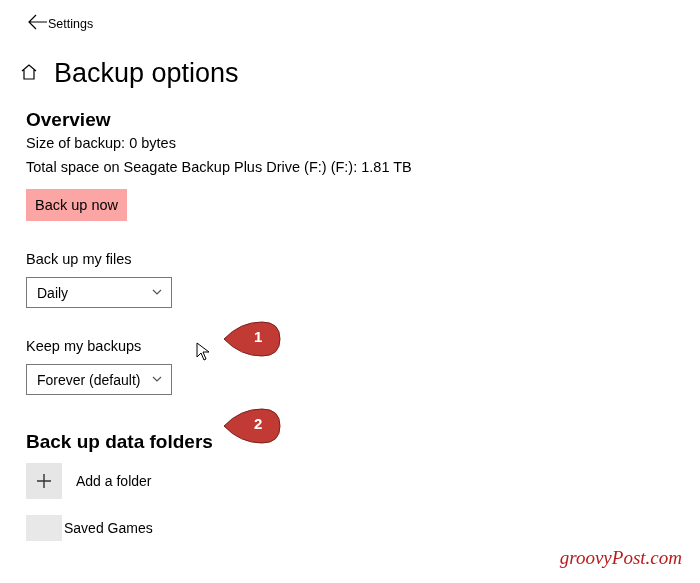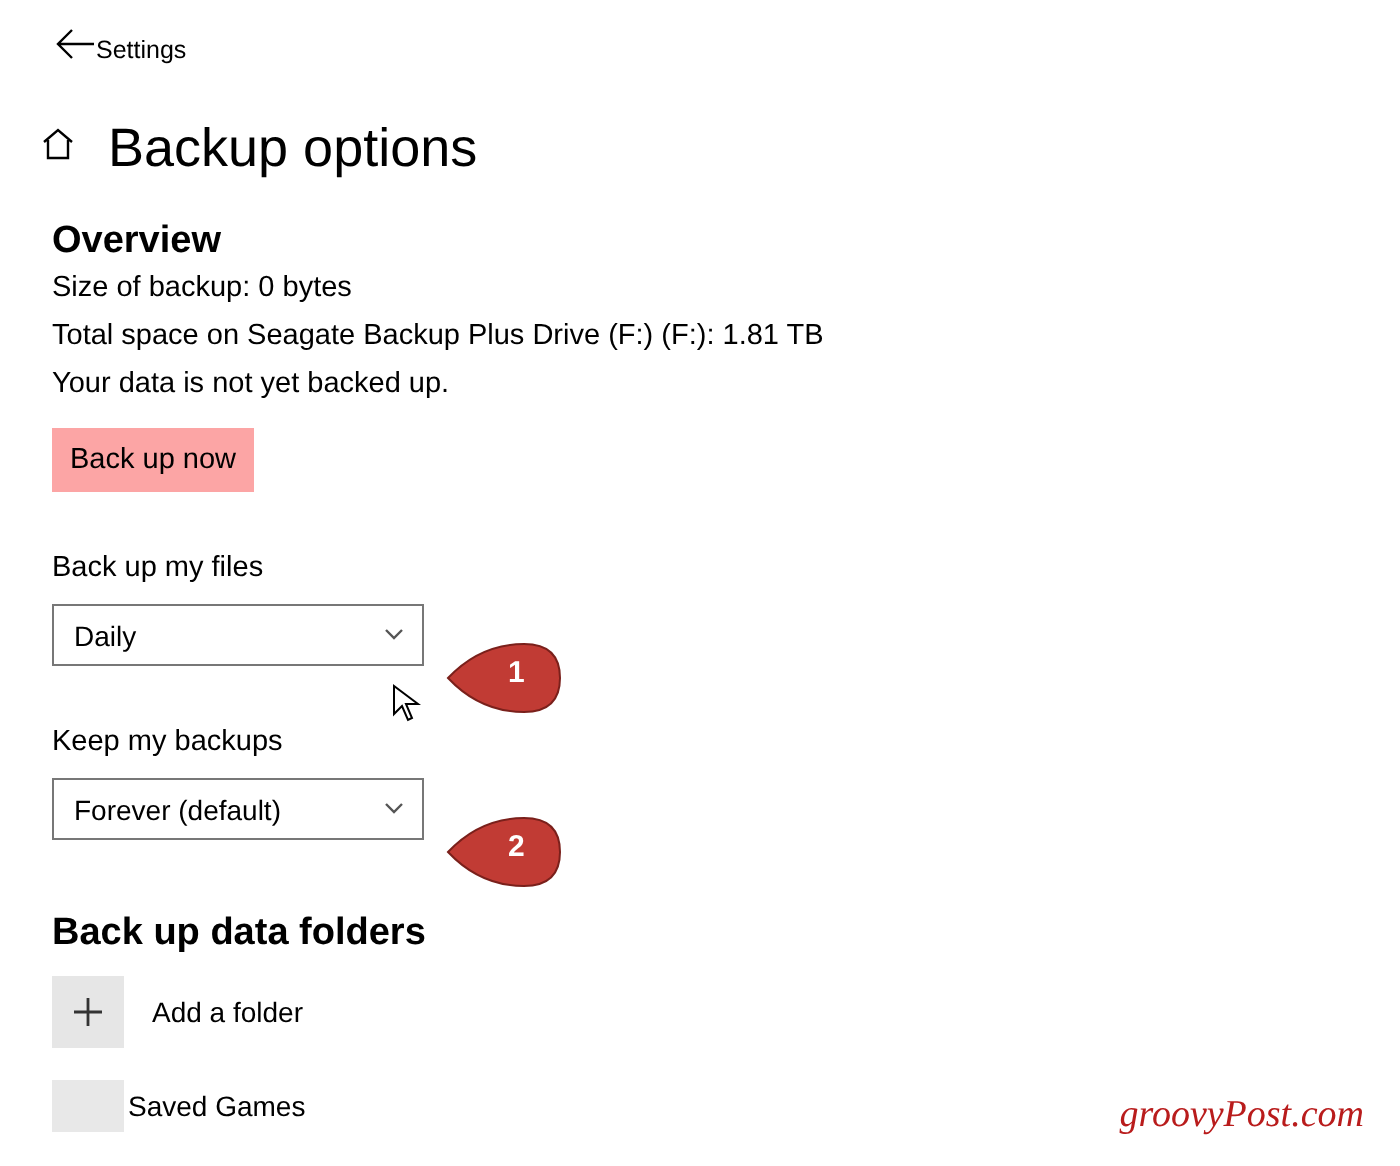--- a/index.html
+++ b/index.html
@@ -35,21 +35,21 @@
       padding: 8px 9px;
       font-size: 14.5px;
       font-family: inherit;
       cursor: pointer;
       margin-top: 6px;
       text-align: center;
     }
     .field-label { font-size: 14.5px; margin-top: 30px; margin-bottom: 10px; }
     .dropdown {
       border: 1.5px solid #777;
-      width: 186px;
+      width: 146px;
       height: 31px;
       display: flex;
       align-items: center;
       justify-content: space-between;
       padding: 0 8px 0 10px;
       font-size: 14px;
       cursor: pointer;
       background: #fff;
     }
     .section-heading-2 { font-size: 19px; font-weight: 600; margin-top: 36px; margin-bottom: 10px; }
@@ -109,21 +109,20 @@
         <path d="M2 8 L9 2 L16 8 M4 7 V16 H14 V7" stroke="#000" stroke-width="1.2" fill="none"></path>
       </svg>
   </span>
   <h1 class="page-title">Backup options</h1>
 </div>
 
 <div class="content">
   <div class="section-heading">Overview</div>
   <div class="info-line">Size of backup: 0 bytes</div>
   <div class="info-line">Total space on Seagate Backup Plus Drive (F:) (F:): 1.81 TB</div>
-  <div class="info-line">Your data is not yet backed up.</div>
   <button class="backup-btn">Back up now</button>
 
   <div class="field-label">Back up my files</div>
   <div class="dropdown">
     <span>Daily</span>
     <span>
       <svg width="12" height="12" viewBox="0 0 12 12">
           <path d="M2 4 L6 8 L10 4" stroke="#555" stroke-width="1.2" fill="none"></path>
         </svg>
     </span>

